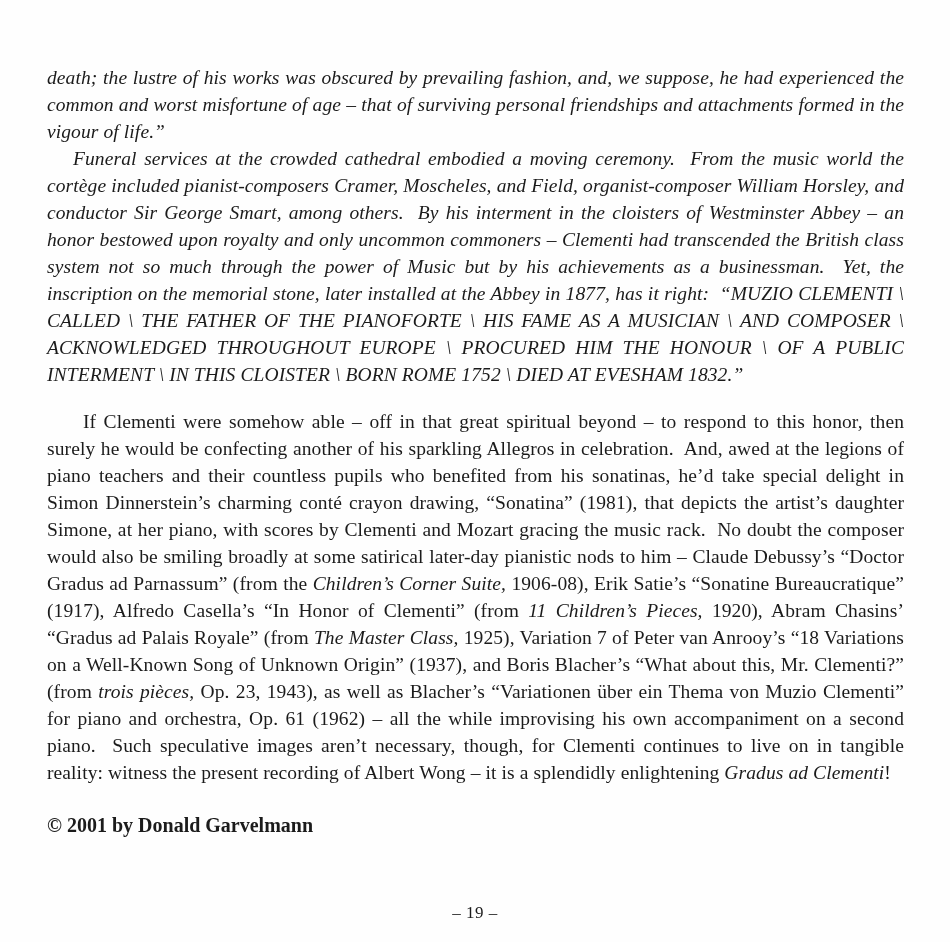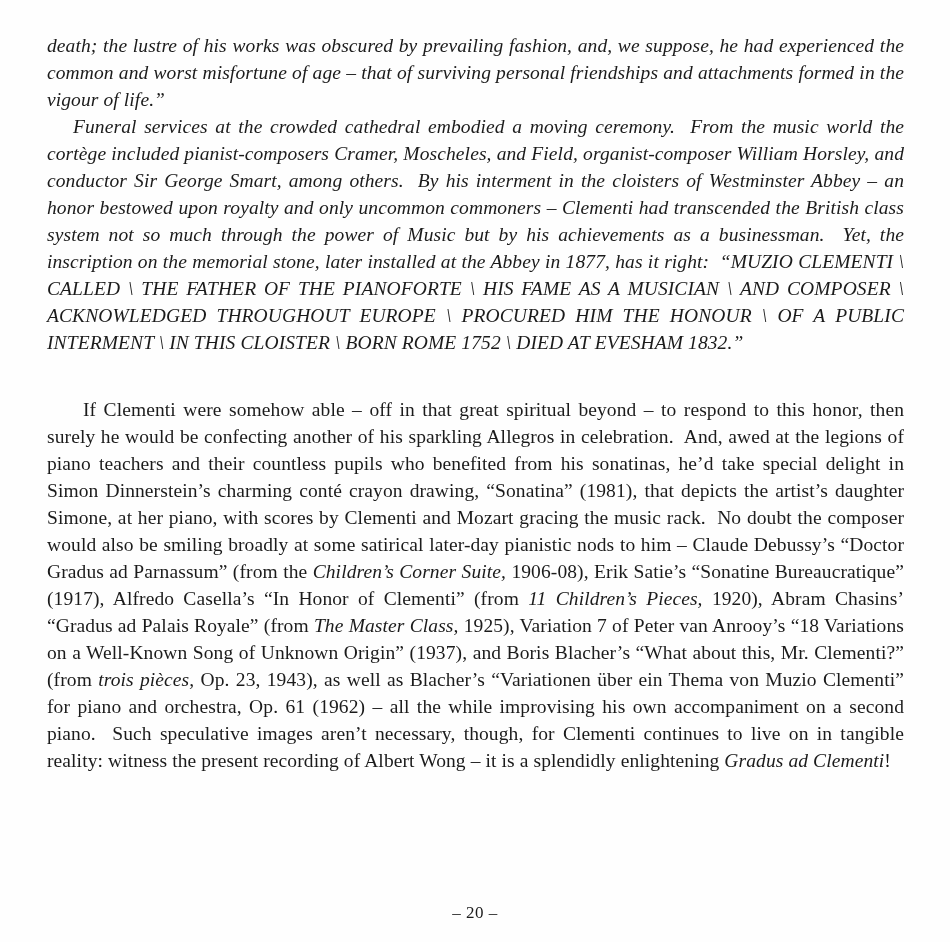--- a/index.html
+++ b/index.html
@@ -6,21 +6,21 @@
     margin: 0;
     padding: 0;
     background: #ffffff;
   }
   .page {
     position: relative;
     width: 950px;
     height: 942px;
     background: #fefefe;
     box-sizing: border-box;
-    padding: 32px 46px 0 47px;
+    padding: 64px 46px 0 47px;
     font-family: "Liberation Serif", "DejaVu Serif", serif;
     color: #1b1b1b;
     overflow: hidden;
   }
   .text-block {
     width: 857px;
   }
   .para {
     margin: 0;
     font-size: 19.5px;
@@ -32,21 +32,21 @@
     font-style: italic;
   }
   .para.indent-sm {
     text-indent: 26px;
     font-style: italic;
   }
   .para.indent-lg {
     text-indent: 36px;
   }
   .para.gap-before {
-    margin-top: 40px;
+    margin-top: 20px;
   }
   .it {
     font-style: italic;
   }
   .copyright {
     margin: 26px 0 0 0;
     font-size: 20px;
     font-weight: bold;
     line-height: 26px;
     text-align: left;
@@ -64,15 +64,16 @@
   }
 </style>
 </head>
 <body>
 
 <div class="page">
   <div class="text-block">
     <p class="para italic-para"><span class="it">death; the lustre of his works was obscured by prevailing fashion, and, we suppose, he had experienced the common and worst misfortune of age – that of surviving personal friendships and attachments formed in the vigour of life.”</span></p>
     <p class="para indent-sm"><span>Funeral services at the crowded cathedral embodied a moving ceremony.&nbsp; From the music world the cortège included pianist-composers Cramer, Moscheles, and Field, organist-composer William Horsley, and conductor Sir George Smart, among others.&nbsp; By his interment in the cloisters of Westminster Abbey – an honor bestowed upon royalty and only uncommon commoners – Clementi had transcended the British class system not so much through the power of Music but by his achievements as a businessman.&nbsp; Yet, the inscription on the memorial stone, later installed at the Abbey in 1877, has it right:&nbsp; “MUZIO CLEMENTI \ CALLED \ THE FATHER OF THE PIANOFORTE \ HIS FAME AS A MUSICIAN \ AND COMPOSER \ ACKNOWLEDGED THROUGHOUT EUROPE \ PROCURED HIM THE HONOUR \ OF A PUBLIC INTERMENT \ IN THIS CLOISTER \ BORN ROME 1752 \ DIED AT EVESHAM 1832.”</span></p>
     <p class="para indent-lg gap-before"><span>If Clementi were somehow able – off in that great spiritual beyond – to respond to this honor, then surely he would be confecting another of his sparkling Allegros in celebration.&nbsp; And, awed at the legions of piano teachers and their countless pupils who benefited from his sonatinas, he’d take special delight in Simon Dinnerstein’s charming conté crayon drawing, “Sonatina” (1981), that depicts the artist’s daughter Simone, at her piano, with scores by Clementi and Mozart gracing the music rack.&nbsp; No doubt the composer would also be smiling broadly at some satirical later-day pianistic nods to him – Claude Debussy’s “Doctor Gradus ad Parnassum” (from the </span><span class="it">Children’s Corner Suite,</span><span> 1906-08), Erik Satie’s “Sonatine Bureaucratique” (1917), Alfredo Casella’s “In Honor of Clementi” (from </span><span class="it">11 Children’s Pieces,</span><span> 1920), Abram Chasins’ “Gradus ad Palais Royale” (from </span><span class="it">The Master Class,</span><span> 1925), Variation 7 of Peter van Anrooy’s “18 Variations on a Well-Known Song of Unknown Origin” (1937), and Boris Blacher’s “What about this, Mr. Clementi?” (from </span><span class="it">trois pièces,</span><span> Op. 23, 1943), as well as Blacher’s “Variationen über ein Thema von Muzio Clementi” for piano and orchestra, Op. 61 (1962) – all the while improvising his own accompaniment on a second piano.&nbsp; Such speculative images aren’t necessary, though, for Clementi continues to live on in tangible reality: witness the present recording of Albert Wong – it is a splendidly enlightening </span><span class="it">Gradus ad Clementi</span><span>!</span></p>
+    <p class="copyright">© 2001 by Donald Garvelmann</p>
   </div>
-  <div class="page-footer">– 20 –</div>
+  <div class="page-footer">– 19 –</div>
 </div>
 
 </body></html>

